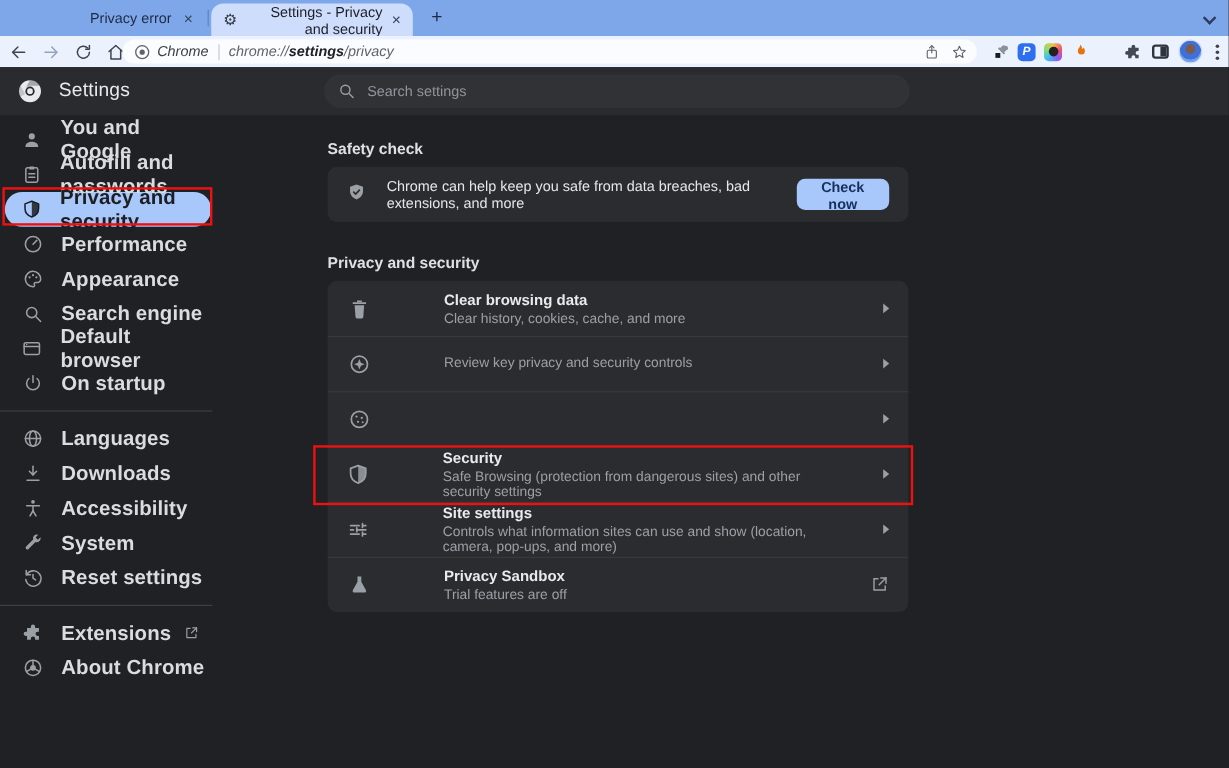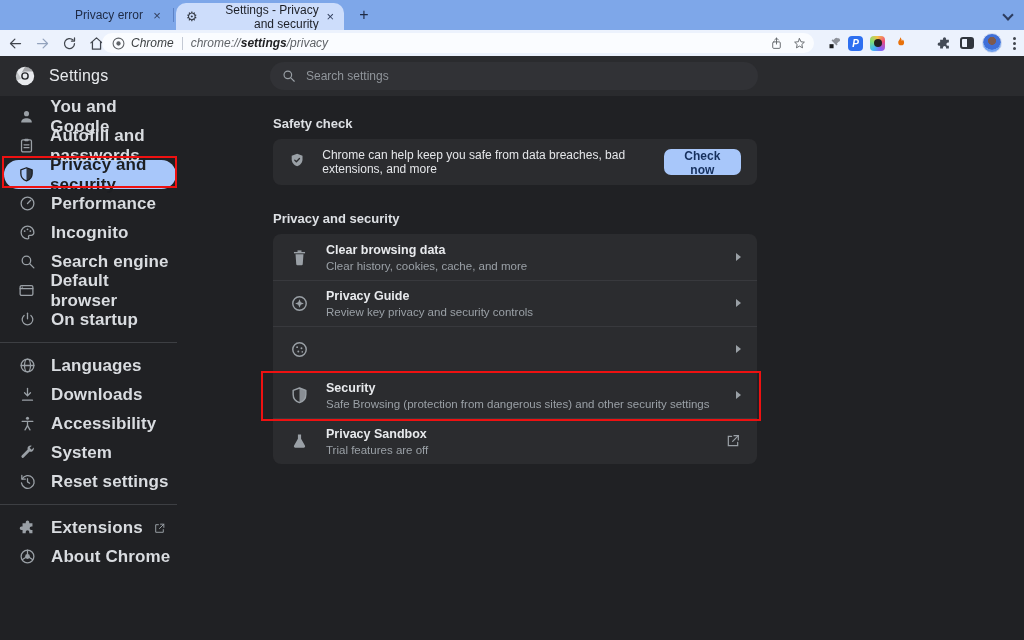--- a/index.html
+++ b/index.html
@@ -81,21 +81,21 @@
 
   
   .content { position:absolute; left:273px; top:96px; width:484px; }
   .section-heading { font-size:13px; font-weight:bold; color:#dde0e4; padding-top:20px; }
   .section-heading.second { padding-top:26px; }
   .card { margin-top:8px; background:#2b2c2f; border-radius:8px; }
   .safety-row { height:46px; display:flex; align-items:center; padding:0 16px; }
   .safety-ico { width:20px; height:20px; margin-right:17px; }
   .safety-text { font-size:12px; color:#e4e6e9; }
   .check-btn { margin-left:auto; height:26px; padding:0 13px; background:#a8c7fa; border:none; border-radius:7px; color:#16305d; font-size:12px; font-weight:bold; font-family:"Liberation Sans",sans-serif; cursor:pointer; }
-  .row { height:46px; display:flex; align-items:center; padding:0 16px; position:relative; cursor:pointer; }
+  .row { height:46px; display:flex; align-items:center; padding:0 16px; position:relative; cursor:pointer;gap:44px; }
   .row + .row::before { content:""; position:absolute; left:0; right:0; top:0; height:1px; background:#38393d; }
   .row-ico { width:20px; height:20px; margin-right:17px; display:flex; align-items:center; justify-content:center; }
   .row-ico svg { width:19px; height:19px; stroke:#9aa0a6; fill:none; stroke-width:1.8; stroke-linecap:round; stroke-linejoin:round; }
   .row-ico svg .f { fill:#9aa0a6; stroke:none; }
   .row-texts { display:flex; flex-direction:column; gap:3px; }
   .row-title { font-size:12.5px; font-weight:bold; color:#e8eaed; }
   .row-sub { font-size:11.5px; color:#9aa0a6; }
   .row-trail { margin-left:auto; display:flex; align-items:center; }
   .chev { width:0; height:0; border-top:4px solid transparent; border-bottom:4px solid transparent; border-left:5px solid #9aa0a6; }
   .open-new svg { width:16px; height:16px; stroke:#9aa0a6; stroke-width:1.8; fill:none; stroke-linecap:round; }
@@ -270,21 +270,21 @@
   </div>
   <div class="nav-item">
     <span class="nav-ico">
         <svg viewBox="0 0 24 24">
           <path d="M12 3a9 9 0 100 18c1.6 0 2.2-1.1 1.6-2.3-.6-1.3.2-2.7 1.7-2.7h1.9A3.8 3.8 0 0021 12.2C21 7.1 17 3 12 3z"></path>
           <circle class="f" cx="8" cy="10" r="1.3"></circle>
           <circle class="f" cx="12" cy="7.5" r="1.3"></circle>
           <circle class="f" cx="16" cy="10" r="1.3"></circle>
         </svg>
       </span>
-    <span class="nav-label">Incognito</span>
+    <span class="nav-label">Appearance</span>
   </div>
   <div class="nav-item">
     <span class="nav-ico">
         <svg viewBox="0 0 24 24">
           <circle cx="10.5" cy="10.5" r="6"></circle>
           <path d="M15.5 15.5L21 21"></path>
         </svg>
       </span>
     <span class="nav-label">Search engine</span>
   </div>
@@ -426,21 +426,20 @@
     </div>
 
     <div class="row">
       <span class="row-ico">
         <svg viewBox="0 0 24 24">
             <circle cx="12" cy="12" r="8.5"></circle>
             <path class="f" d="M12 6.5l1.6 3.9 3.9 1.6-3.9 1.6L12 17.5l-1.6-3.9-3.9-1.6 3.9-1.6z"></path>
           </svg>
       </span>
       <span class="row-texts">
-        <span class="row-title">Privacy Guide</span>
         <span class="row-sub">Review key privacy and security controls</span>
       </span>
       <span class="row-trail">
           <span class="chev"></span>
         </span>
     </div>
 
     <div class="row">
       <span class="row-ico">
         <svg viewBox="0 0 24 24">
@@ -465,20 +464,34 @@
       </span>
       <span class="row-texts">
         <span class="row-title">Security</span>
         <span class="row-sub">Safe Browsing (protection from dangerous sites) and other security settings</span>
       </span>
       <span class="row-trail">
           <span class="chev"></span>
         </span>
     </div>
 
+    <div class="row">
+      <span class="row-ico">
+        <svg viewBox="0 0 24 24">
+            <path d="M4 7.5h9M16.5 7.5H20M16.5 5.5v4M4 12h3M10.5 12H20M10.5 10v4M4 16.5h9M16.5 16.5H20M16.5 14.5v4"></path>
+          </svg>
+      </span>
+      <span class="row-texts">
+        <span class="row-title">Site settings</span>
+        <span class="row-sub">Controls what information sites can use and show (location, camera, pop-ups, and more)</span>
+      </span>
+      <span class="row-trail">
+          <span class="chev"></span>
+        </span>
+    </div>
 
     <div class="row">
       <span class="row-ico">
         <svg viewBox="0 0 24 24">
             <path class="f" d="M10 3h4v5.5l4.8 8.7A1.8 1.8 0 0117.2 20H6.8A1.8 1.8 0 015.2 17.2L10 8.5z"></path>
           </svg>
       </span>
       <span class="row-texts">
         <span class="row-title">Privacy Sandbox</span>
         <span class="row-sub">Trial features are off</span>

